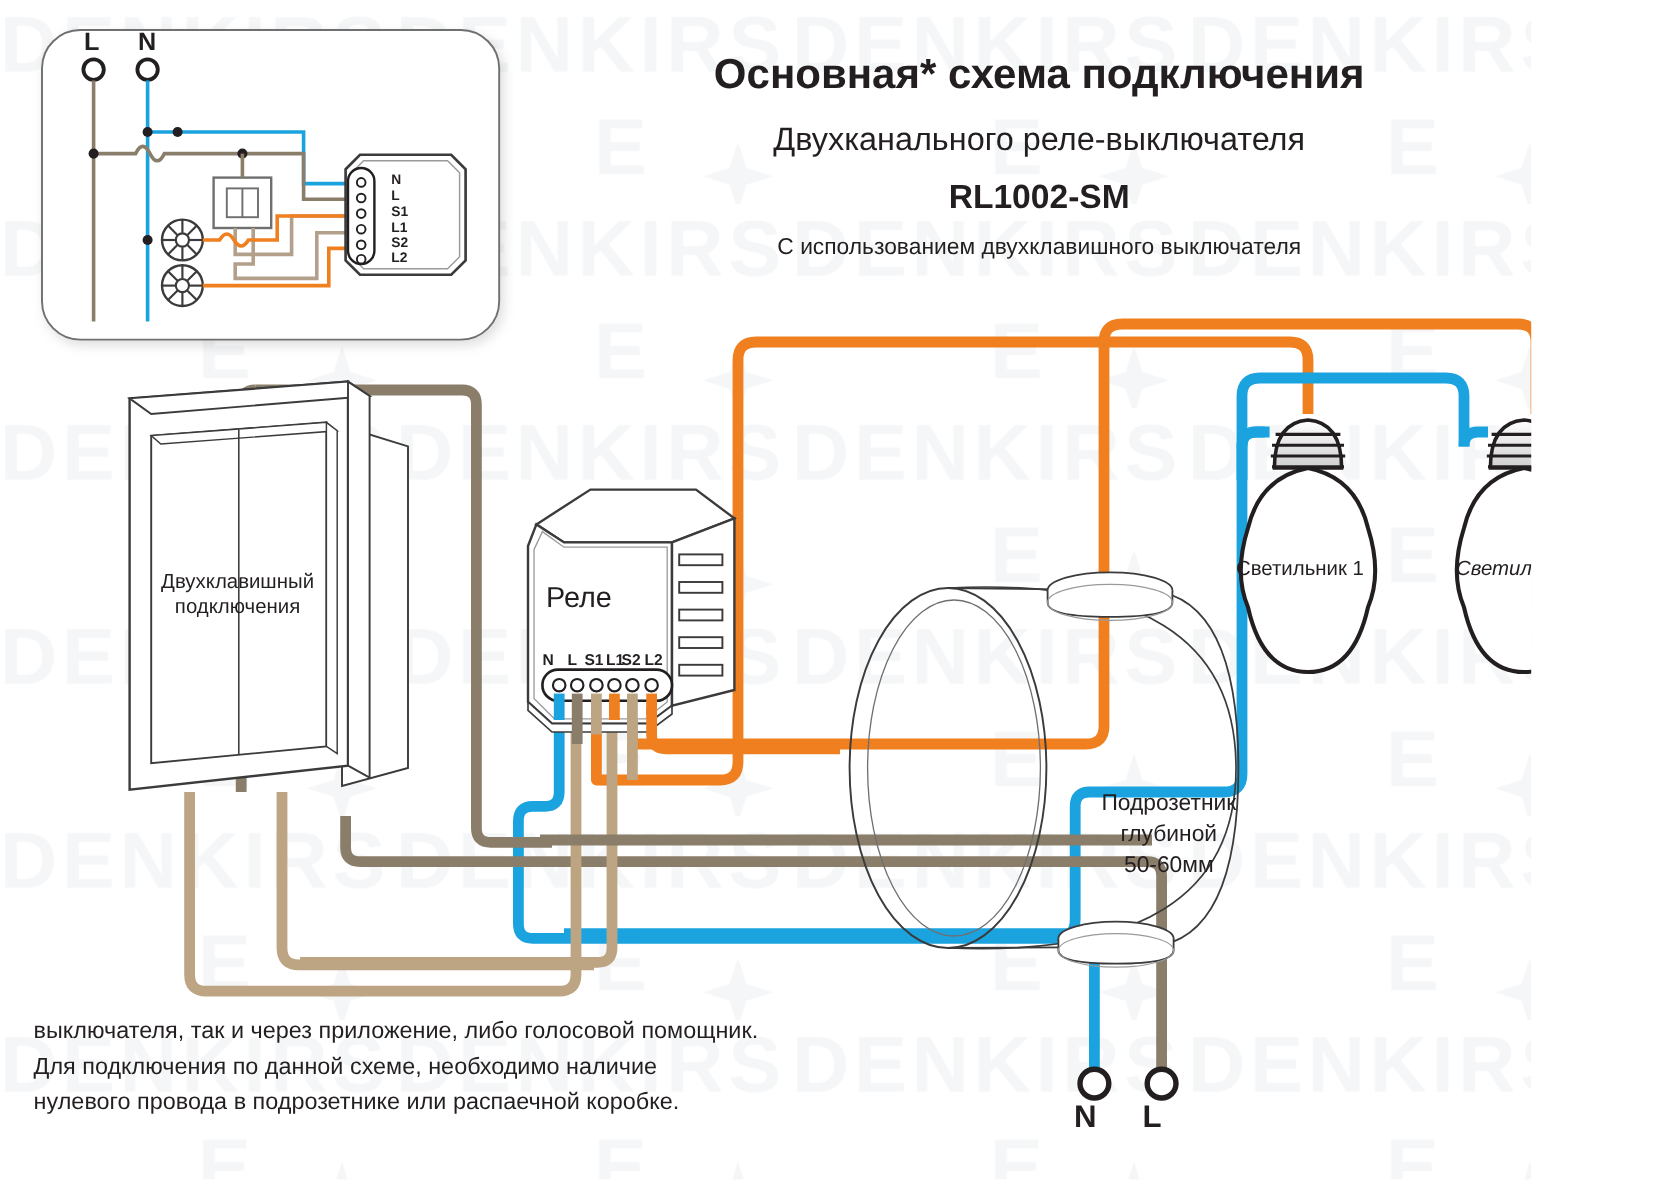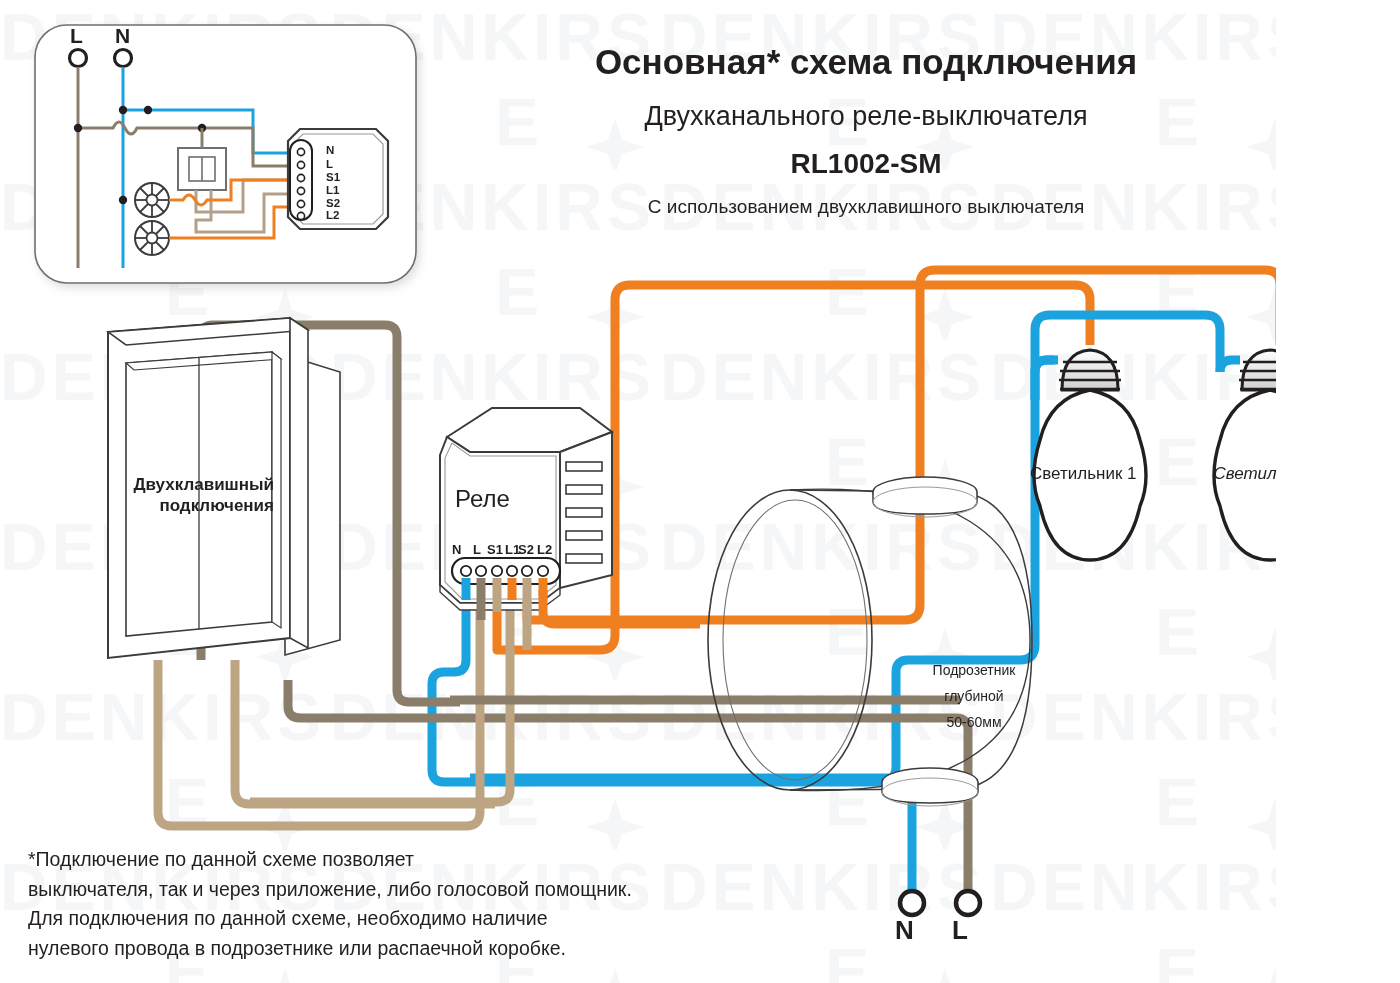--- a/index.html
+++ b/index.html
@@ -21,23 +21,23 @@
     color:#231f20;
   }
   #t-main{left:0;right:0;top:42px;font-size:35px;font-weight:bold;letter-spacing:0px;}
   #t-sub{left:0;right:0;top:101px;font-size:27px;font-weight:normal;}
   #t-model{left:0;right:0;top:148px;font-size:28px;font-weight:bold;}
   #t-note{left:0;right:0;top:196px;font-size:19px;font-weight:normal;}
   
   #t-main,#t-sub,#t-model,#t-note{transform:translateX(166px);}
 
   .lbl{position:absolute;color:#231f20;white-space:nowrap;}
-  #lbl-switch{left:122px;top:474px;width:152px;text-align:right;font-size:17px;line-height:21px;white-space:normal;font-weight:bold;}
+  #lbl-switch{left:122px;top:474px;width:152px;text-align:center;font-size:17px;line-height:21px;white-space:normal;}
   #lbl-relay{left:455px;top:485px;font-size:24px;}
-  #lbl-box{left:900px;top:657px;width:148px;text-align:center;font-size:14px;line-height:26px;white-space:normal;}
+  #lbl-box{left:900px;top:657px;width:148px;text-align:center;font-size:19px;line-height:26px;white-space:normal;}
   #lbl-b1{left:1030px;top:464px;width:120px;text-align:left;font-size:17px;}
   #lbl-b2{left:1210px;top:464px;width:120px;text-align:center;font-size:17px;font-style:italic;}
 
   .term{position:absolute;font-weight:bold;font-size:26px;color:#231f20;}
   #term-N{left:895px;top:915px;}
   #term-L{left:952px;top:915px;}
 
   .tlab{position:absolute;font-weight:bold;font-size:11.5px;color:#231f20;}
 
   #footer{position:absolute;left:28px;top:845px;width:760px;color:#231f20;font-size:19.5px;line-height:29.5px;}
@@ -339,19 +339,18 @@
       <span>50-60мм</span>
     </div>
 
     <div class="lbl" id="lbl-b1">Светильник 1</div>
     <div class="lbl" id="lbl-b2">Светильник 2</div>
 
     <div class="term" id="term-N">N</div>
     <div class="term" id="term-L">L</div>
 
     <div id="footer">
-      <div>*Подключение по данной схеме позволяет</div>
       <div>выключателя, так и через приложение, либо голосовой помощник.</div>
       <div class="b">Для подключения по данной схеме, необходимо наличие</div>
       <div class="b">нулевого провода в подрозетнике или распаечной коробке.</div>
     </div>
   </div>
 </div>
 
 </body></html>

